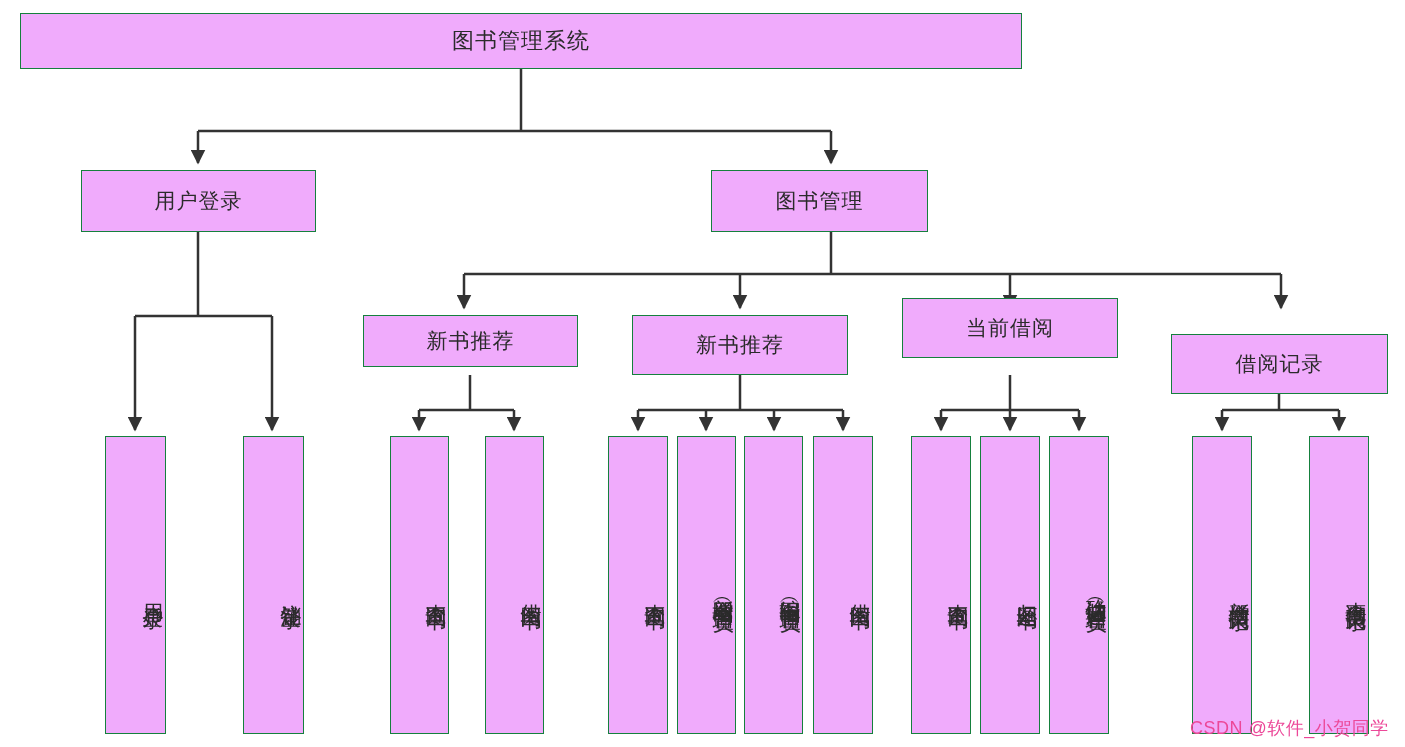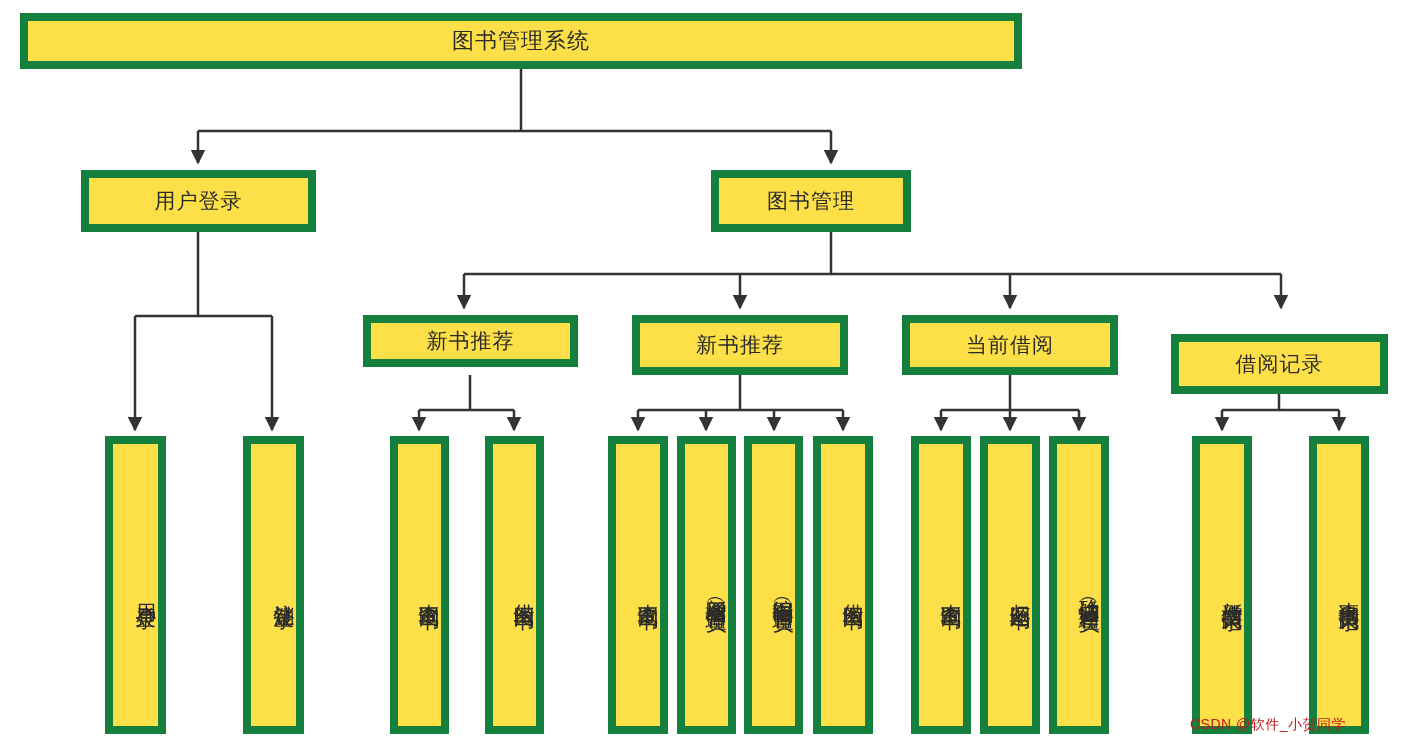--- a/index.html
+++ b/index.html
@@ -22,22 +22,22 @@
     position: absolute;
     left: 0;
     top: 0;
     width: 1405px;
     height: 747px;
     pointer-events: none;
   }
   .node {
     position: absolute;
     box-sizing: border-box;
-    border: 8px solid #15803d;
-    background: #fde047;
+    border: 1px solid #15803d;
+    background: #f0abfc;
     display: flex;
     align-items: center;
     justify-content: center;
     color: #2b2b2b;
     text-align: right;
   }
   .node.horiz {
     font-size: 21px;
     letter-spacing: 1px;
     line-height: 1.2;
@@ -56,22 +56,22 @@
     line-height: 1.1;
   }
   .node.leaf .vtext {
     writing-mode: vertical-rl;
     text-orientation: upright;
     display: block;
     white-space: nowrap;
   }
   .watermark {
     position: absolute;
-    color: #b91c1c;
-    font-size: 14px;
+    color: #ec4899;
+    font-size: 18px;
     letter-spacing: 0.5px;
     white-space: nowrap;
     user-select: none;
   }
 </style>
 </head>
 <body>
 
 <div id="canvas">
 
@@ -125,31 +125,31 @@
     </g>
   </svg>
 
   <div class="node horiz root" style="left:20px; top:13px; width:1002px; height:56px;">
     <span>图书管理系统</span>
   </div>
 
   <div class="node horiz" style="left:81px; top:170px; width:235px; height:62px;">
     <span>用户登录</span>
   </div>
-  <div class="node horiz" style="left:711px; top:170px; width:200px; height:62px;">
+  <div class="node horiz" style="left:711px; top:170px; width:217px; height:62px;">
     <span>图书管理</span>
   </div>
 
   <div class="node horiz" style="left:363px; top:315px; width:215px; height:52px;">
     <span>新书推荐</span>
   </div>
   <div class="node horiz" style="left:632px; top:315px; width:216px; height:60px;">
     <span>新书推荐</span>
   </div>
-  <div class="node horiz" style="left:902px; top:315px; width:216px; height:60px;">
+  <div class="node horiz" style="left:902px; top:298px; width:216px; height:60px;">
     <span>当前借阅</span>
   </div>
   <div class="node horiz" style="left:1171px; top:315px; width:217px; height:60px;margin-top:19px;">
     <span>借阅记录</span>
   </div>
 
   <div class="node leaf" style="left:105px; top:436px; width:61px; height:298px;">
     <span class="vtext">用户登录</span>
   </div>
   <div class="node leaf" style="left:243px; top:436px; width:61px; height:298px;">

